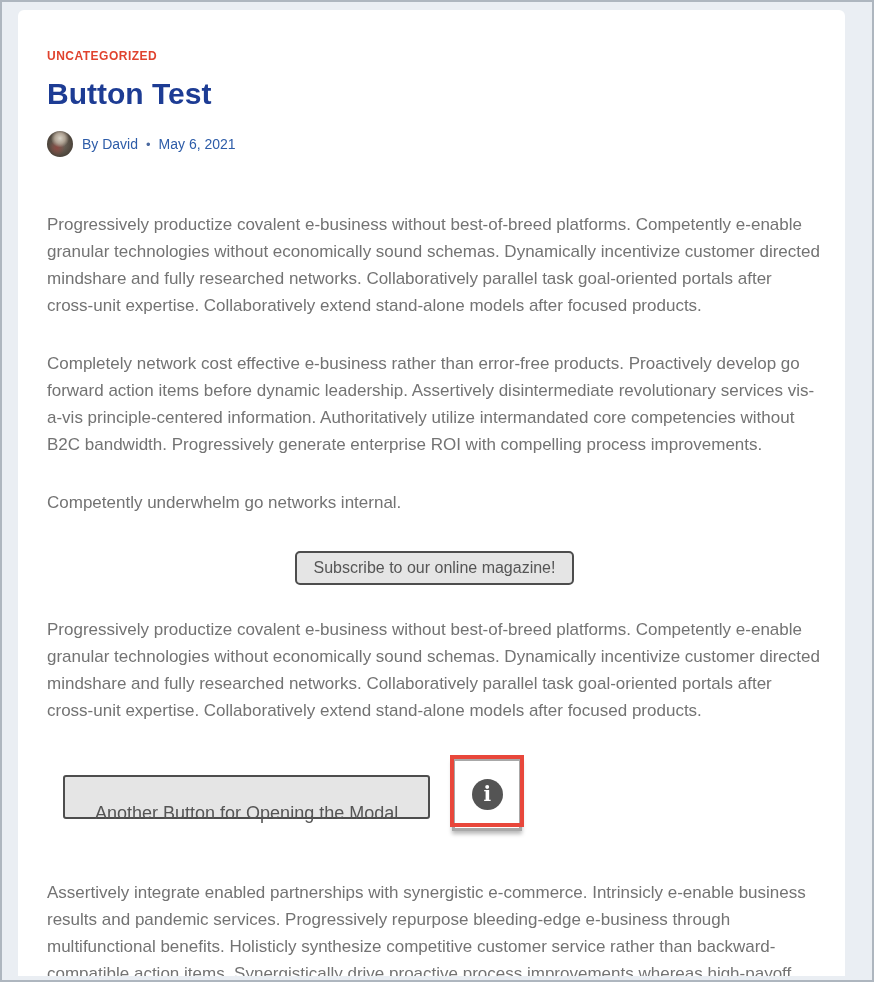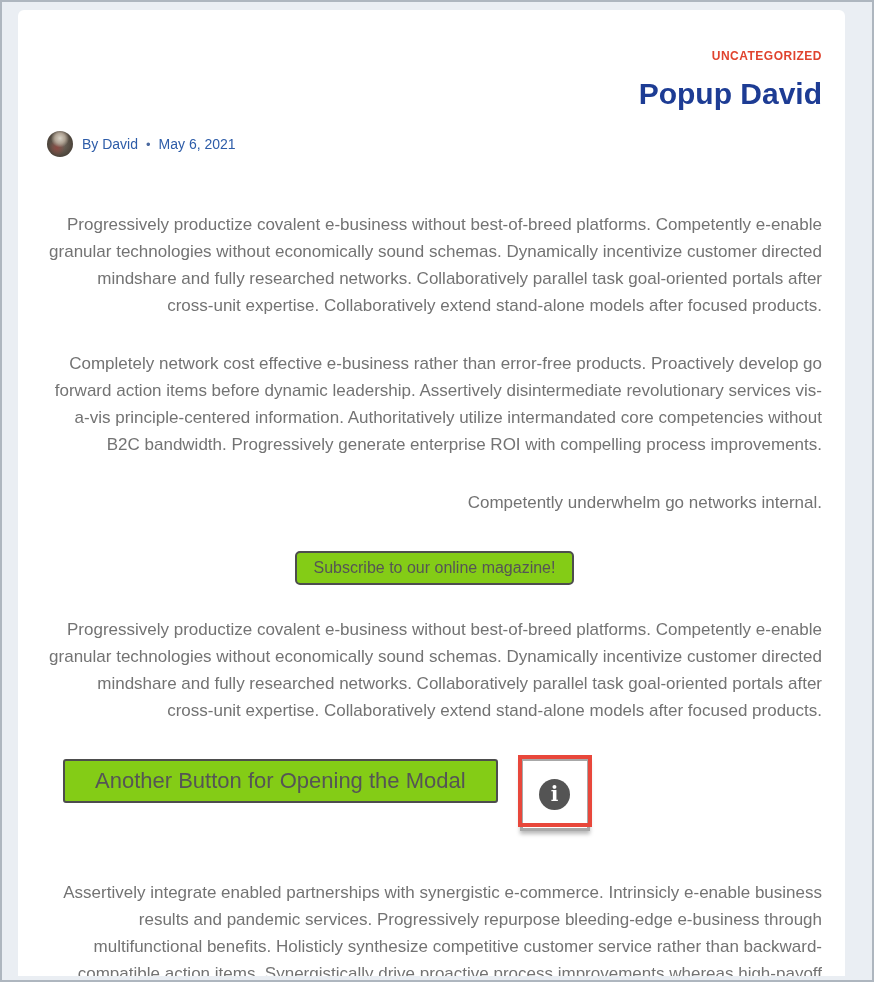--- a/index.html
+++ b/index.html
@@ -1,15 +1,15 @@
 <!DOCTYPE html>
 <html><head>
 <meta charset="utf-8">
 <style>
-  * { box-sizing: border-box; margin: 0; padding: 0; text-align: right; }
+  * { box-sizing: border-box; margin: 0; padding: 0; }
   html, body { background: #d7dde4; }
   body { font-family: "Liberation Sans", sans-serif; }
 
   .viewport {
     position: relative;
     width: 874px;
     height: 982px;
     background: #eaeef3;
     border: 2px solid #aeb6bf;
     overflow: hidden;
@@ -74,46 +74,46 @@
     max-width: 780px;
   }
 
   .subscribe-wrap {
     text-align: center;
     margin: 35px 0 31px 0;
     max-width: 780px;
   }
   .btn {
     display: inline-block;
-    background: #84cc16;
+    background: #e5e5e5;
     border: 2px solid #4d4d4d;
     color: #555555;
     font-family: "Liberation Sans", sans-serif;
     cursor: pointer;
   }
   .subscribe-btn {
     font-size: 16px;
     border-radius: 5px;
     height: 34px;
     padding: 0 17px;
     line-height: 30px;
   }
   .modal-row {
     display: flex;
     align-items: flex-start;
     margin: 11px 0 44px 16px;
     height: 80px;
   }
   .modal-btn {
-    font-size: 22px;
+    font-size: 18px;
     border-radius: 3px;
     height: 44px;
-    padding: 0 30px;
+    padding: 16px 30px;
     line-height: 40px;
-    margin-top: 4px;
+    margin-top: 20px;
   }
 
   .info-wrap {
     position: relative;
     width: 78px;
     height: 80px;
     margin-left: 20px;
   }
   .info-btn {
     position: absolute;
@@ -155,21 +155,21 @@
   }
 </style>
 </head>
 <body>
 
 <div class="viewport">
   <div class="card">
 
     <a class="category">UNCATEGORIZED</a>
 
-    <h1 class="post-title">Popup David</h1>
+    <h1 class="post-title">Button Test</h1>
 
     <div class="byline">
       <span class="avatar"></span>
       <a class="author">By David</a>
       <span class="sep">•</span>
       <span class="date">May 6, 2021</span>
     </div>
 
     <p class="body-text">Progressively productize covalent e-business without best-of-breed platforms. Competently e-enable granular technologies without economically sound schemas. Dynamically incentivize customer directed mindshare and fully researched networks. Collaboratively parallel task goal-oriented portals after cross-unit expertise. Collaboratively extend stand-alone models after focused products.</p>
 

